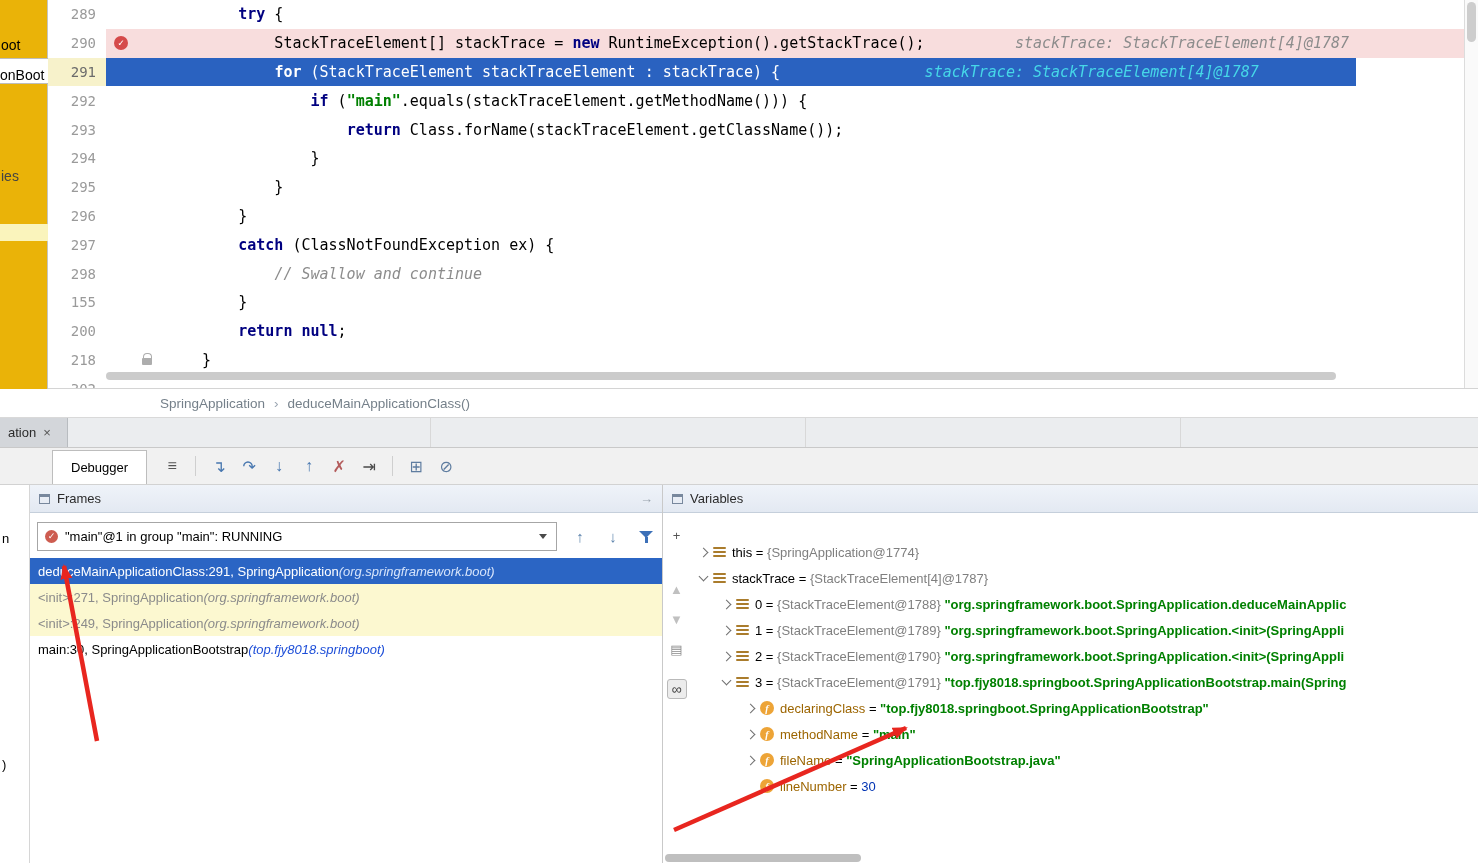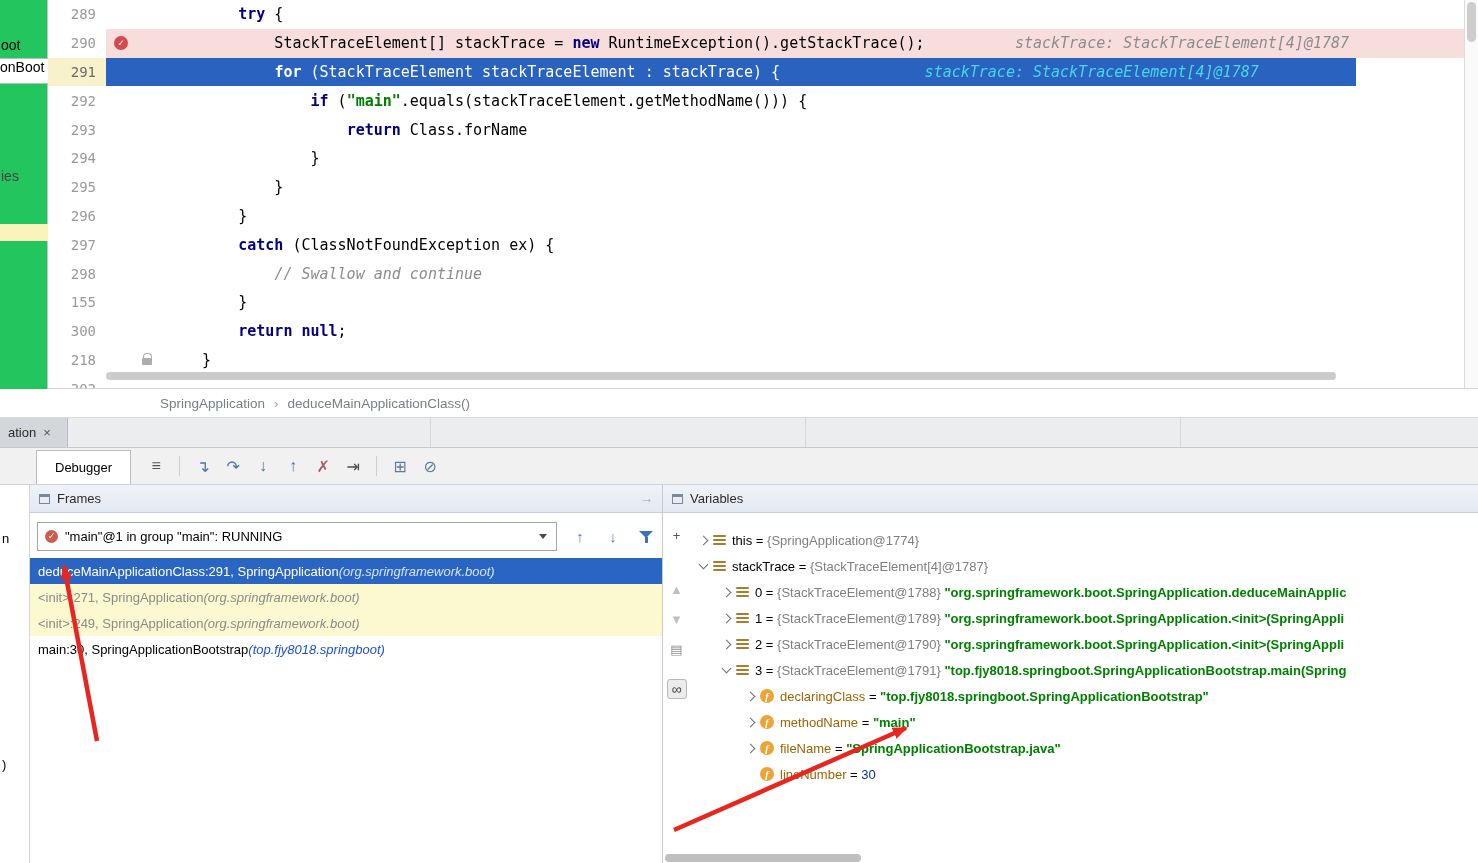--- a/index.html
+++ b/index.html
@@ -1,24 +1,24 @@
 <!DOCTYPE html>
 <html style="--exec-blue: #2a62c0; --bp-pink: #f8dddd; --kw: #000080; --str: #008000; --comment: #8c8c8c; --hint: #8c8c8c; --hint-exec: #46d7e8; --selection-blue: #2b65c4; --lib-yellow: #fcf8d0; --arrow-red: #e8261f; --field-orange: #9c6500; --value-gray: #7f7f7f; --number-blue: #0033b3;"><head>
 <meta charset="utf-8">
 <style>
   *{box-sizing:border-box;margin:0;padding:0}
   html,body{width:1478px;height:863px}
   .screen{position:relative;width:1478px;height:863px;background:#fff;overflow:hidden;
           font-family:"Liberation Sans",sans-serif;font-size:13px;color:#000}
 
   
-  .left-strip{position:absolute;left:0;top:0;width:48px;height:418px;background:#22c55e;border-right:1px solid #c3c3c3}
+  .left-strip{position:absolute;left:0;top:0;width:48px;height:418px;background:#eab308;border-right:1px solid #c3c3c3}
   .ls-oot{position:absolute;left:1px;top:37px;font-size:14px}
   .ls-onboot{position:absolute;left:0;top:58px;width:48px;height:26px;background:#fff;
-             border-top:1px solid #bdbdbd;border-bottom:1px solid #bdbdbd;display:flex;align-items:flex-start;font-size:14px}
+             border-top:1px solid #bdbdbd;border-bottom:1px solid #bdbdbd;display:flex;align-items:flex-end;font-size:14px}
   .ls-ies{position:absolute;left:1px;top:168px;font-size:14px;color:#444}
   .ls-yellow{position:absolute;left:0;top:224px;width:48px;height:17px;background:#faf4bc}
 
   
   .editor{position:absolute;left:48px;top:0;width:1430px;height:389px;background:#fff;
           border-bottom:1px solid #d4d4d4;overflow:hidden}
   .crow{display:flex;height:28.8px;align-items:center;font-family:"DejaVu Sans Mono",monospace;font-size:15px;white-space:pre}
   .lnum{width:58px;flex:none;color:#9a9a9a;font-size:14px;display:flex;align-items:center;justify-content:flex-end;
         padding-right:10px;align-self:stretch}
   .rest{flex:1;display:flex;align-self:stretch}
@@ -55,21 +55,21 @@
   .tabstrip{position:absolute;left:0;top:418px;width:100%;height:30px;background:#ebedef;border-bottom:1px solid #c9c9c9}
   .twtab{position:absolute;left:0;top:0;height:100%;width:68px;background:#d3d6da;border-right:1px solid #b8bcc0;
          display:flex;align-items:center;padding:0 8px;gap:7px;font-size:13px;color:#2b2b2b}
   .closex{color:#555;font-size:13px}
   .tssep{position:absolute;top:0;bottom:0;width:1px;background:#d8d8d8}
   .tssep.s1{left:430px}.tssep.s2{left:805px}.tssep.s3{left:1180px}
 
   
   .dbgbar{position:absolute;left:0;top:448px;width:100%;height:37px;background:#f1f1f1;border-bottom:1px solid #d2d2d2;
           display:flex;align-items:stretch}
-  .dbgtab{align-self:flex-end;height:34px;margin-left:36px;background:#fff;border:1px solid #bdbdbd;border-bottom:none;
+  .dbgtab{align-self:flex-end;height:34px;margin-left:52px;background:#fff;border:1px solid #bdbdbd;border-bottom:none;
           display:flex;align-items:center;padding:0 18px;font-size:13px}
   .dbgicons{display:flex;align-items:center;margin-left:12px;gap:4px}
   .tbicon{width:26px;height:24px;display:flex;align-items:center;justify-content:center;font-size:16px}
   .tbsep{width:1px;height:20px;background:#cfcfcf;margin:0 6px}
 
   
   .dbgmain{position:absolute;left:0;top:485px;width:100%;height:378px;background:#fff}
   .dbgl{position:absolute;left:0;top:0;width:30px;height:100%;background:#fff;border-right:1px solid #d6d6d6}
   .fragn{position:absolute;left:2px;top:46px;font-size:13px}
   .fragp{position:absolute;left:2px;top:272px;font-size:13px}
@@ -103,21 +103,21 @@
   .frow.library .fpkg{font-style:italic}
   .frow.user{color:#000}
   .frow.user .fpkg{color:#1d4ed8;font-style:italic}
 
   .midstrip{position:absolute;left:0;top:28px;bottom:0;width:27px;display:flex;flex-direction:column;align-items:center;
             padding-top:12px;gap:10px}
   .midstrip > :nth-child(2){margin-top:24px}
   .midstrip > :nth-child(5){margin-top:10px}
   .msicon{width:20px;height:20px;display:flex;align-items:center;justify-content:center;font-size:13px}
   .msicon.boxed{border:1px solid #b9b9b9;background:#ececec;border-radius:3px;font-size:14px}
-  .varbody{position:absolute;left:27px;top:28px;right:0;bottom:10px;overflow:hidden;padding-top:14px}
+  .varbody{position:absolute;left:27px;top:28px;right:0;bottom:10px;overflow:hidden;padding-top:26px}
   .vrow{height:26px;display:flex;align-items:center;gap:6px;font-size:13px;white-space:nowrap}
   .vrow.lvl0{padding-left:10px}
   .vrow.lvl1{padding-left:33px}
   .vrow.lvl2{padding-left:57px}
   .chev{width:7px;height:7px;border-right:1.7px solid #6f6f6f;border-bottom:1.7px solid #6f6f6f;flex:none}
   .chev.collapsed{transform:rotate(-45deg)}
   .chev.expanded{transform:rotate(45deg);margin-top:-3px}
   .chev.leaf{visibility:hidden}
   .vicon{width:13px;height:12px;display:flex;flex-direction:column;justify-content:space-between;flex:none;padding:1px 0}
   .vicon i{display:block;height:2.4px;background:#aa7c2c;border-radius:1px}
@@ -146,28 +146,28 @@
     <span class="ls-ies">ies</span>
     <div class="ls-yellow"></div>
   </div>
 
   <div class="editor">
     <div id="code-lines">
         <div class="crow plain"><div class="lnum">289</div><div class="rest"><div class="gut"></div><div class="ccode"><span class="seg-t">        </span><span class="seg-k">try</span><span class="seg-t"> {</span></div></div></div>
         <div class="crow bp"><div class="lnum">290</div><div class="rest"><div class="gut"><span class="bpicon">✓</span></div><div class="ccode"><span class="seg-t">            StackTraceElement[] stackTrace = </span><span class="seg-k">new</span><span class="seg-t"> RuntimeException().getStackTrace();</span><span class="seg-h">          stackTrace: StackTraceElement[4]@1787</span></div></div></div>
         <div class="crow exec"><div class="lnum">291</div><div class="rest"><div class="gut"></div><div class="ccode"><span class="seg-t">            </span><span class="seg-k">for</span><span class="seg-t"> (StackTraceElement stackTraceElement : stackTrace) {</span><span class="seg-h">                stackTrace: StackTraceElement[4]@1787</span></div></div></div>
         <div class="crow plain"><div class="lnum">292</div><div class="rest"><div class="gut"></div><div class="ccode"><span class="seg-t">                </span><span class="seg-k">if</span><span class="seg-t"> (</span><span class="seg-s">"main"</span><span class="seg-t">.equals(stackTraceElement.getMethodName())) {</span></div></div></div>
-        <div class="crow plain"><div class="lnum">293</div><div class="rest"><div class="gut"></div><div class="ccode"><span class="seg-t">                    </span><span class="seg-k">return</span><span class="seg-t"> Class.</span><span class="seg-i">forName</span></div></div></div>
+        <div class="crow plain"><div class="lnum">293</div><div class="rest"><div class="gut"></div><div class="ccode"><span class="seg-t">                    </span><span class="seg-k">return</span><span class="seg-t"> Class.</span><span class="seg-i">forName</span><span class="seg-t">(stackTraceElement.getClassName());</span></div></div></div>
         <div class="crow plain"><div class="lnum">294</div><div class="rest"><div class="gut"></div><div class="ccode"><span class="seg-t">                }</span></div></div></div>
         <div class="crow plain"><div class="lnum">295</div><div class="rest"><div class="gut"></div><div class="ccode"><span class="seg-t">            }</span></div></div></div>
         <div class="crow plain"><div class="lnum">296</div><div class="rest"><div class="gut"></div><div class="ccode"><span class="seg-t">        }</span></div></div></div>
         <div class="crow plain"><div class="lnum">297</div><div class="rest"><div class="gut"></div><div class="ccode"><span class="seg-t">        </span><span class="seg-k">catch</span><span class="seg-t"> (ClassNotFoundException ex) {</span></div></div></div>
         <div class="crow plain"><div class="lnum">298</div><div class="rest"><div class="gut"></div><div class="ccode"><span class="seg-t">            </span><span class="seg-c">// Swallow and continue</span></div></div></div>
         <div class="crow plain"><div class="lnum">155</div><div class="rest"><div class="gut"></div><div class="ccode"><span class="seg-t">        }</span></div></div></div>
-        <div class="crow plain"><div class="lnum">300</div><div class="rest"><div class="gut"></div><div class="ccode"><span class="seg-t">        </span><span class="seg-k">return</span><span class="seg-t"> </span><span class="seg-k">null</span><span class="seg-t">;</span></div></div></div>
+        <div class="crow plain"><div class="lnum">200</div><div class="rest"><div class="gut"></div><div class="ccode"><span class="seg-t">        </span><span class="seg-k">return</span><span class="seg-t"> </span><span class="seg-k">null</span><span class="seg-t">;</span></div></div></div>
         <div class="crow plain"><div class="lnum">218</div><div class="rest"><div class="gut"><span class="lockicon"></span></div><div class="ccode"><span class="seg-t">    }</span></div></div></div>
         <div class="crow plain"><div class="lnum">302</div><div class="rest"><div class="gut"></div><div class="ccode"></div></div></div>
       </div>
     <div class="hscroll">
         <div class="hthumb"></div>
       </div>
     <div class="vscroll">
         <div class="vthumb"></div>
       </div>
   </div>

